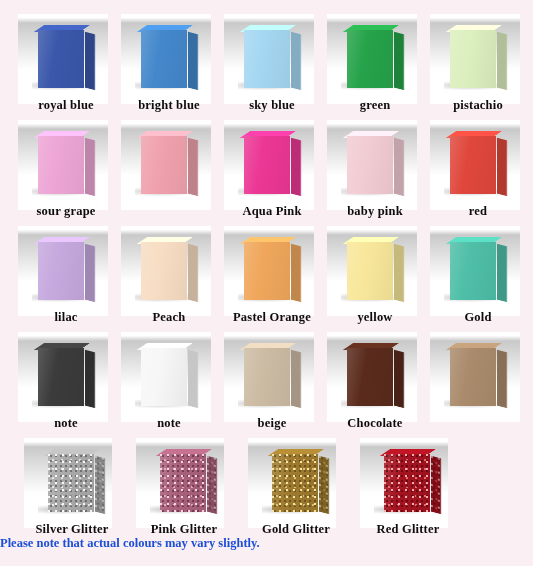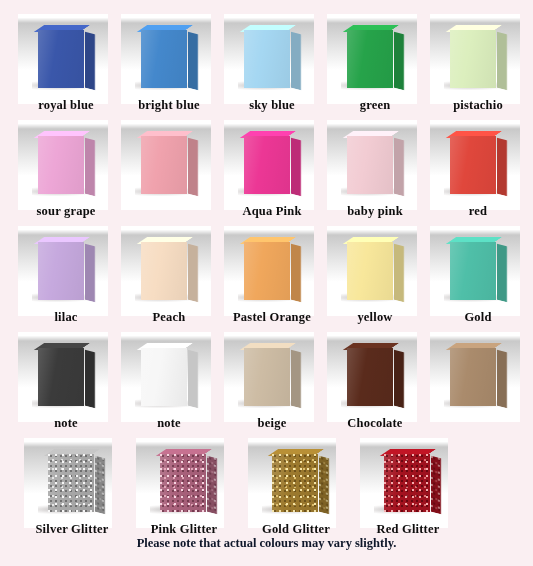--- a/index.html
+++ b/index.html
@@ -86,25 +86,25 @@
     white-space:nowrap;
   }
   
   .row5 .cell{ width:112px; flex:0 0 112px; margin-right:0; }
   .row5 .tile{ left:8px; width:88px; }
   .row5 .panel{ left:24px; }
   .footer{
     position:absolute;
     left:0; right:0;
     top:536px;
-    text-align:center;
+    text-align:left;
     font-family:"Liberation Serif", serif;
     font-weight:bold;
     font-size:12.5px;
-    color:#0f172a;
+    color:#1d4ed8;
   }
   
   .glitter{
     position:absolute;inset:0;
     background-repeat:repeat;
     background-size:7px 7px, 5px 5px, 9px 9px;
     opacity:.95;
   }
   .gl-silver{
     background-image:

